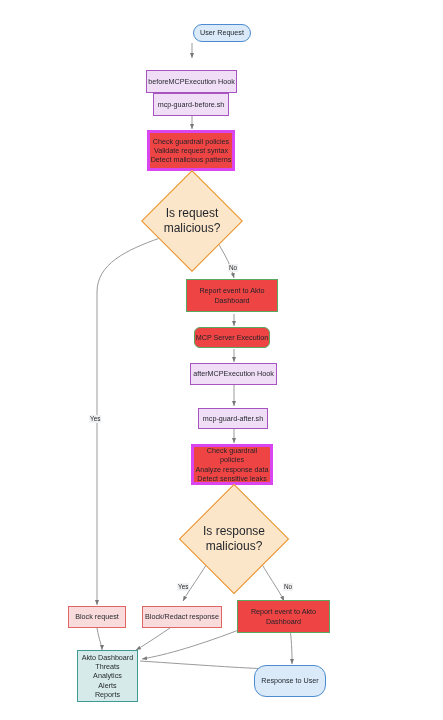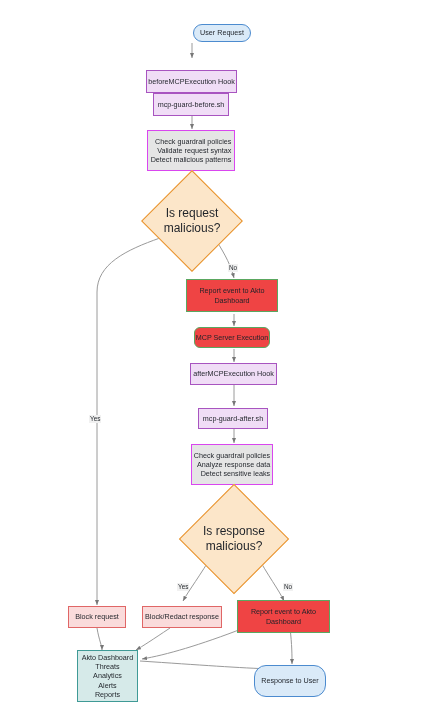--- a/index.html
+++ b/index.html
@@ -45,24 +45,23 @@
     border: 1px solid #4c8bcf;
     border-radius: 12px;
     font-size: 7.2px;
   }
   .n-hook {
     background: #f0ddf6;
     border: 1px solid #a854c0;
     font-size: 7.2px;
   }
   .n-process {
-    background: #e5e5e5;
-    border: 1px solid #d946ef;
+    background: #ef4444;
+    border: 3px solid #d946ef;
     font-size: 7.2px;
-    text-align: right;
   }
   .n-report {
     background: #ef4444;
     border: 1px solid #5aa760;
     font-size: 7.2px;
   }
   .n-block {
     background: #fadbdb;
     border: 1px solid #e06666;
     font-size: 7.2px;

